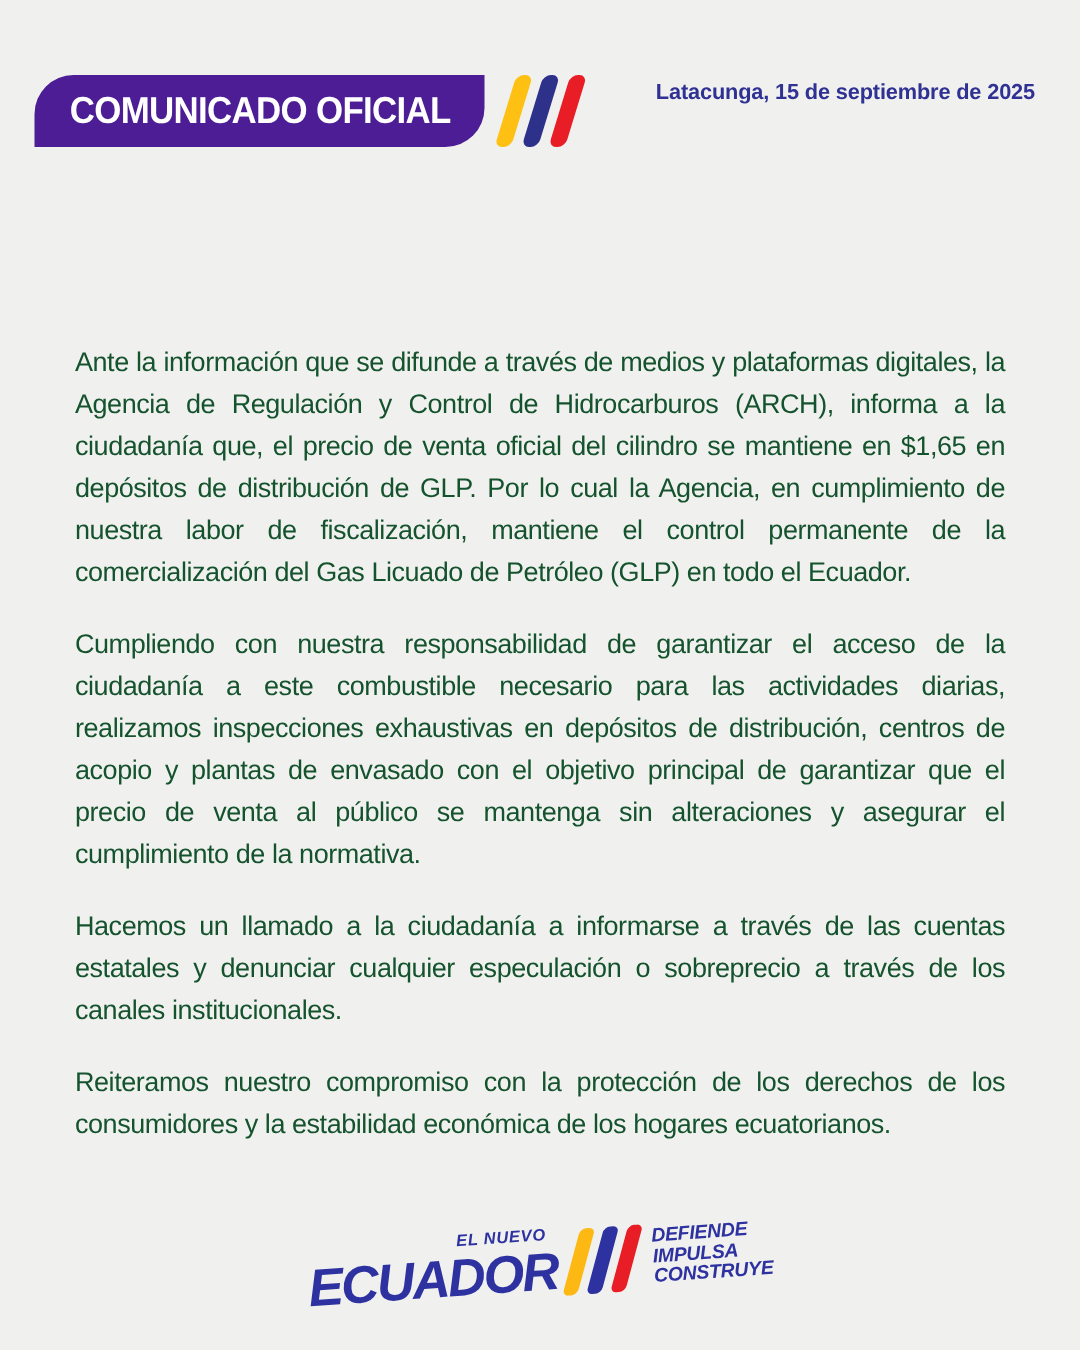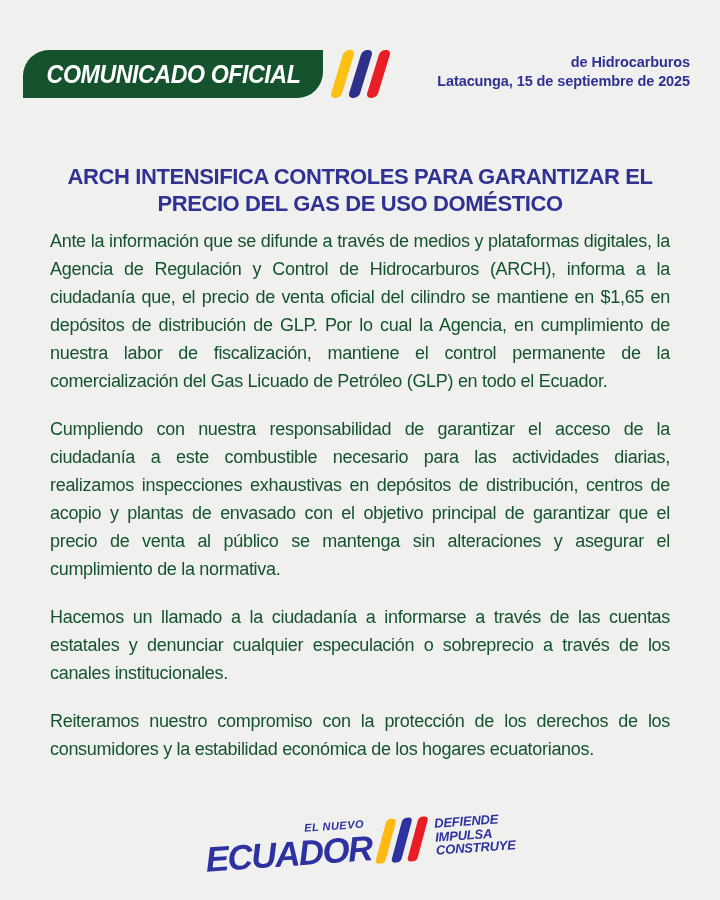--- a/index.html
+++ b/index.html
@@ -10,23 +10,23 @@
     overflow:hidden;
     font-family:"Liberation Sans", sans-serif;
   }
   
   .banner-row{
     position:absolute;top:50px;left:23px;
     display:flex;align-items:stretch;height:48px;
   }
   .banner{
     width:300px;height:48px;
-    background:#14532d;
+    background:#4c1d95;
     border-radius:26px 0 26px 0;
-    display:flex;align-items:center;justify-content:center;font-style:italic;
+    display:flex;align-items:center;justify-content:center;
   }
   .banner-label{
     color:#ffffff;font-weight:bold;font-size:25px;
     letter-spacing:-0.5px;
     transform:scaleX(0.93);
     white-space:nowrap;
   }
   .stripes{display:flex;margin-left:14px;align-items:center;}
   .stripe{
     width:11px;height:48px;border-radius:5px;
@@ -86,28 +86,23 @@
       <span class="banner-label">COMUNICADO OFICIAL</span>
     </div>
     <div class="stripes">
       <div class="stripe" style="background:#fdc013"></div>
       <div class="stripe" style="background:#2d3189"></div>
       <div class="stripe" style="background:#e91d25"></div>
     </div>
   </div>
 
   <div class="header-right">
-    <div>de Hidrocarburos</div>
     <div>Latacunga, 15 de septiembre de 2025</div>
   </div>
 
-  <div class="title">
-    <div>ARCH INTENSIFICA CONTROLES PARA GARANTIZAR EL</div>
-    <div>PRECIO DEL GAS DE USO DOMÉSTICO</div>
-  </div>
 
   <div class="body-text">
     <p>Ante la información que se difunde a través de medios y plataformas digitales, la Agencia de Regulación y Control de Hidrocarburos (ARCH), informa a la ciudadanía que, el precio de venta oficial del cilindro se mantiene en $1,65 en depósitos de distribución de GLP. Por lo cual la Agencia, en cumplimiento de nuestra labor de fiscalización, mantiene el control permanente de la comercialización del Gas Licuado de Petróleo (GLP) en todo el Ecuador.</p>
     <p>Cumpliendo con nuestra responsabilidad de garantizar el acceso de la ciudadanía a este combustible necesario para las actividades diarias, realizamos inspecciones exhaustivas en depósitos de distribución, centros de acopio y plantas de envasado con el objetivo principal de garantizar que el precio de venta al público se mantenga sin alteraciones y asegurar el cumplimiento de la normativa.</p>
     <p>Hacemos un llamado a la ciudadanía a informarse a través de las cuentas estatales y denunciar cualquier especulación o sobreprecio a través de los canales institucionales.</p>
     <p>Reiteramos nuestro compromiso con la protección de los derechos de los consumidores y la estabilidad económica de los hogares ecuatorianos.</p>
   </div>
 
   <div class="logo">
     <div class="logo-left">

